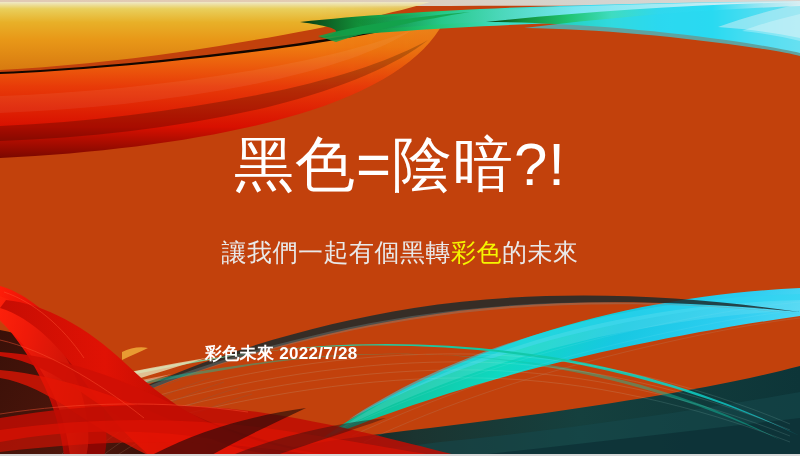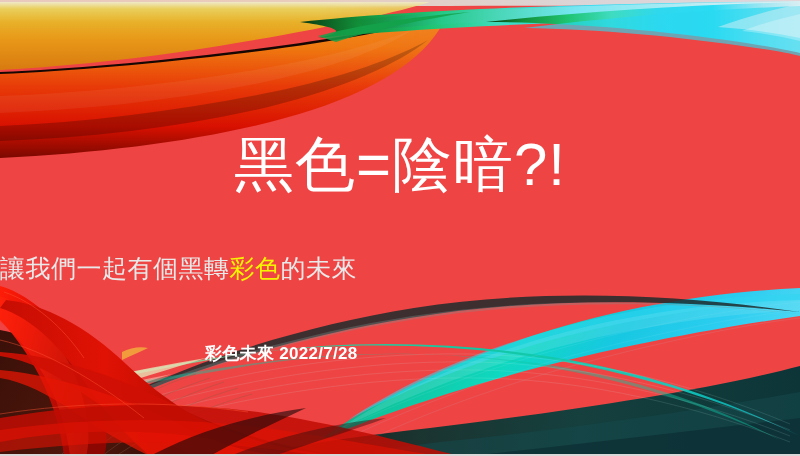--- a/index.html
+++ b/index.html
@@ -45,47 +45,47 @@
     line-height: 70px;
     font-weight: 400;
     letter-spacing: 1px;
     white-space: nowrap;
   }
   #subtitle {
     position: absolute;
     left: 0;
     top: 236px;
     width: 800px;
+    text-align: center;
     color: #e9e9e9;
     font-size: 25px;
     line-height: 32px;
     font-weight: 400;
     letter-spacing: 0.5px;
     white-space: nowrap;
-    margin-top: 16px;
   }
   #subtitle .hl {
     color: #f5f500;
   }
   #footer-text {
     position: absolute;
     left: 205px;
     top: 343px;
     color: #ffffff;
     font-size: 17px;
     line-height: 22px;
     font-weight: bold;
     letter-spacing: 0.3px;
     white-space: nowrap;
   }
 </style>
 </head>
 <body>
 
-<div id="slide" style="background: #ef4444; border-bottom-color: rgb(216, 216, 216);">
+<div id="slide" style="background: #c2410c; border-bottom-color: rgb(216, 216, 216);">
 
   <svg class="layer" viewBox="0 0 800 456" preserveAspectRatio="none">
     <defs>
 
       <linearGradient id="gWarmUpper" x1="0" y1="0" x2="0" y2="1">
         <stop offset="0%" stop-color="#efe9c8"></stop>
         <stop offset="10%" stop-color="#e9cf5c"></stop>
         <stop offset="30%" stop-color="#e8b028"></stop>
         <stop offset="55%" stop-color="#e89818"></stop>
         <stop offset="100%" stop-color="#d87a10"></stop>

